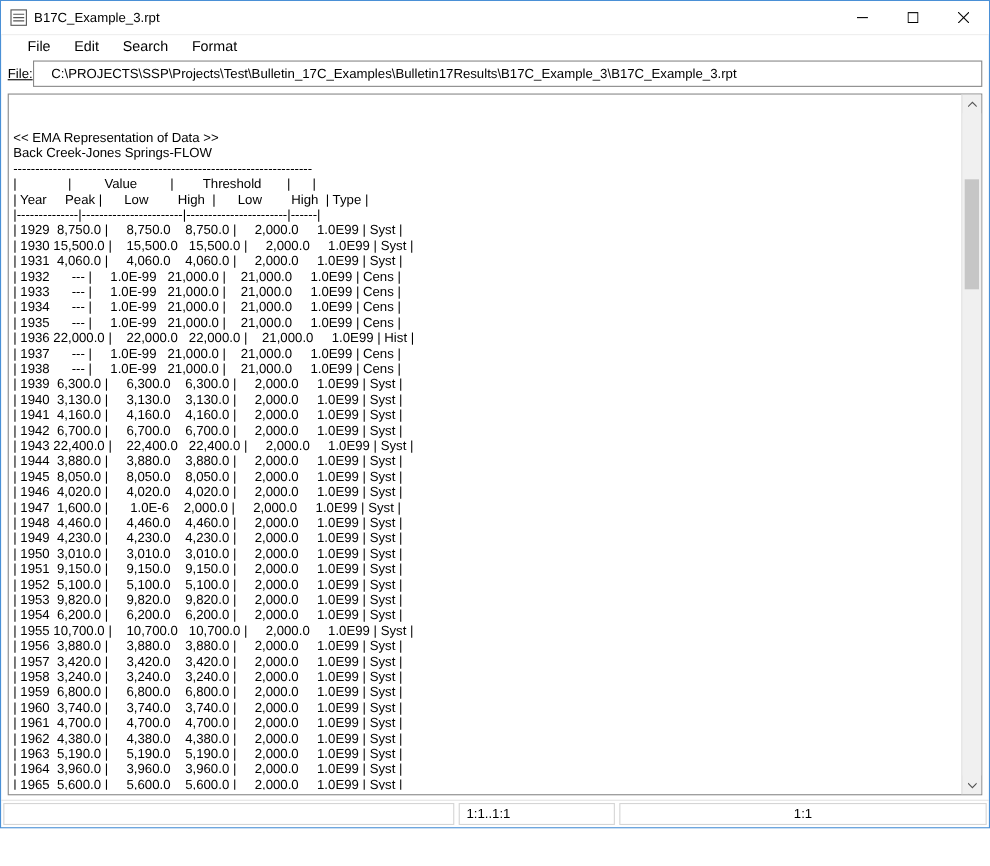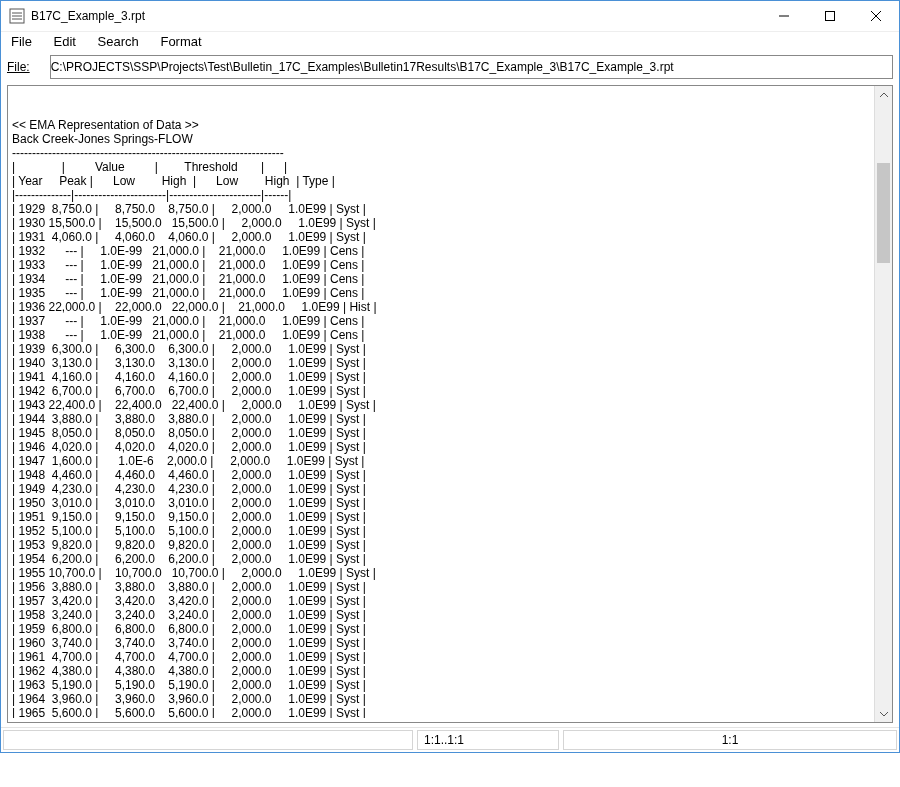--- a/index.html
+++ b/index.html
@@ -50,44 +50,44 @@
     display: flex;
     align-items: center;
     justify-content: center;
     font-family: "Segoe UI Symbol", sans-serif;
     font-size: 10px;
     color: #000;
     cursor: default;
   }
 
   .menubar {
-    padding: 2px 6px;
+    padding: 2px 20px;
     font-size: 13px;
     color: #000;
   }
   .menubar span {
     margin-right: 10px;
     padding: 2px 4px;
     cursor: default;
   }
 
   .file-row {
     display: flex;
     align-items: center;
     padding: 4px 6px 6px 6px;
   }
   .file-row .lbl {
     font-size: 12px;
-    margin-right: 20px;
+    margin-right: 0;
     text-decoration: underline;
   }
   .file-row input {
     flex: 1;
     font-size: 12px;
-    padding: 2px 0;
+    padding: 2px 16px;
     border: 1px solid #888;
     background: #fff;
     color: #000;
     height: 18px;
     box-sizing: content-box;
   }
 
   .content-outer {
     flex: 1;
     margin: 0 6px 4px 6px;

